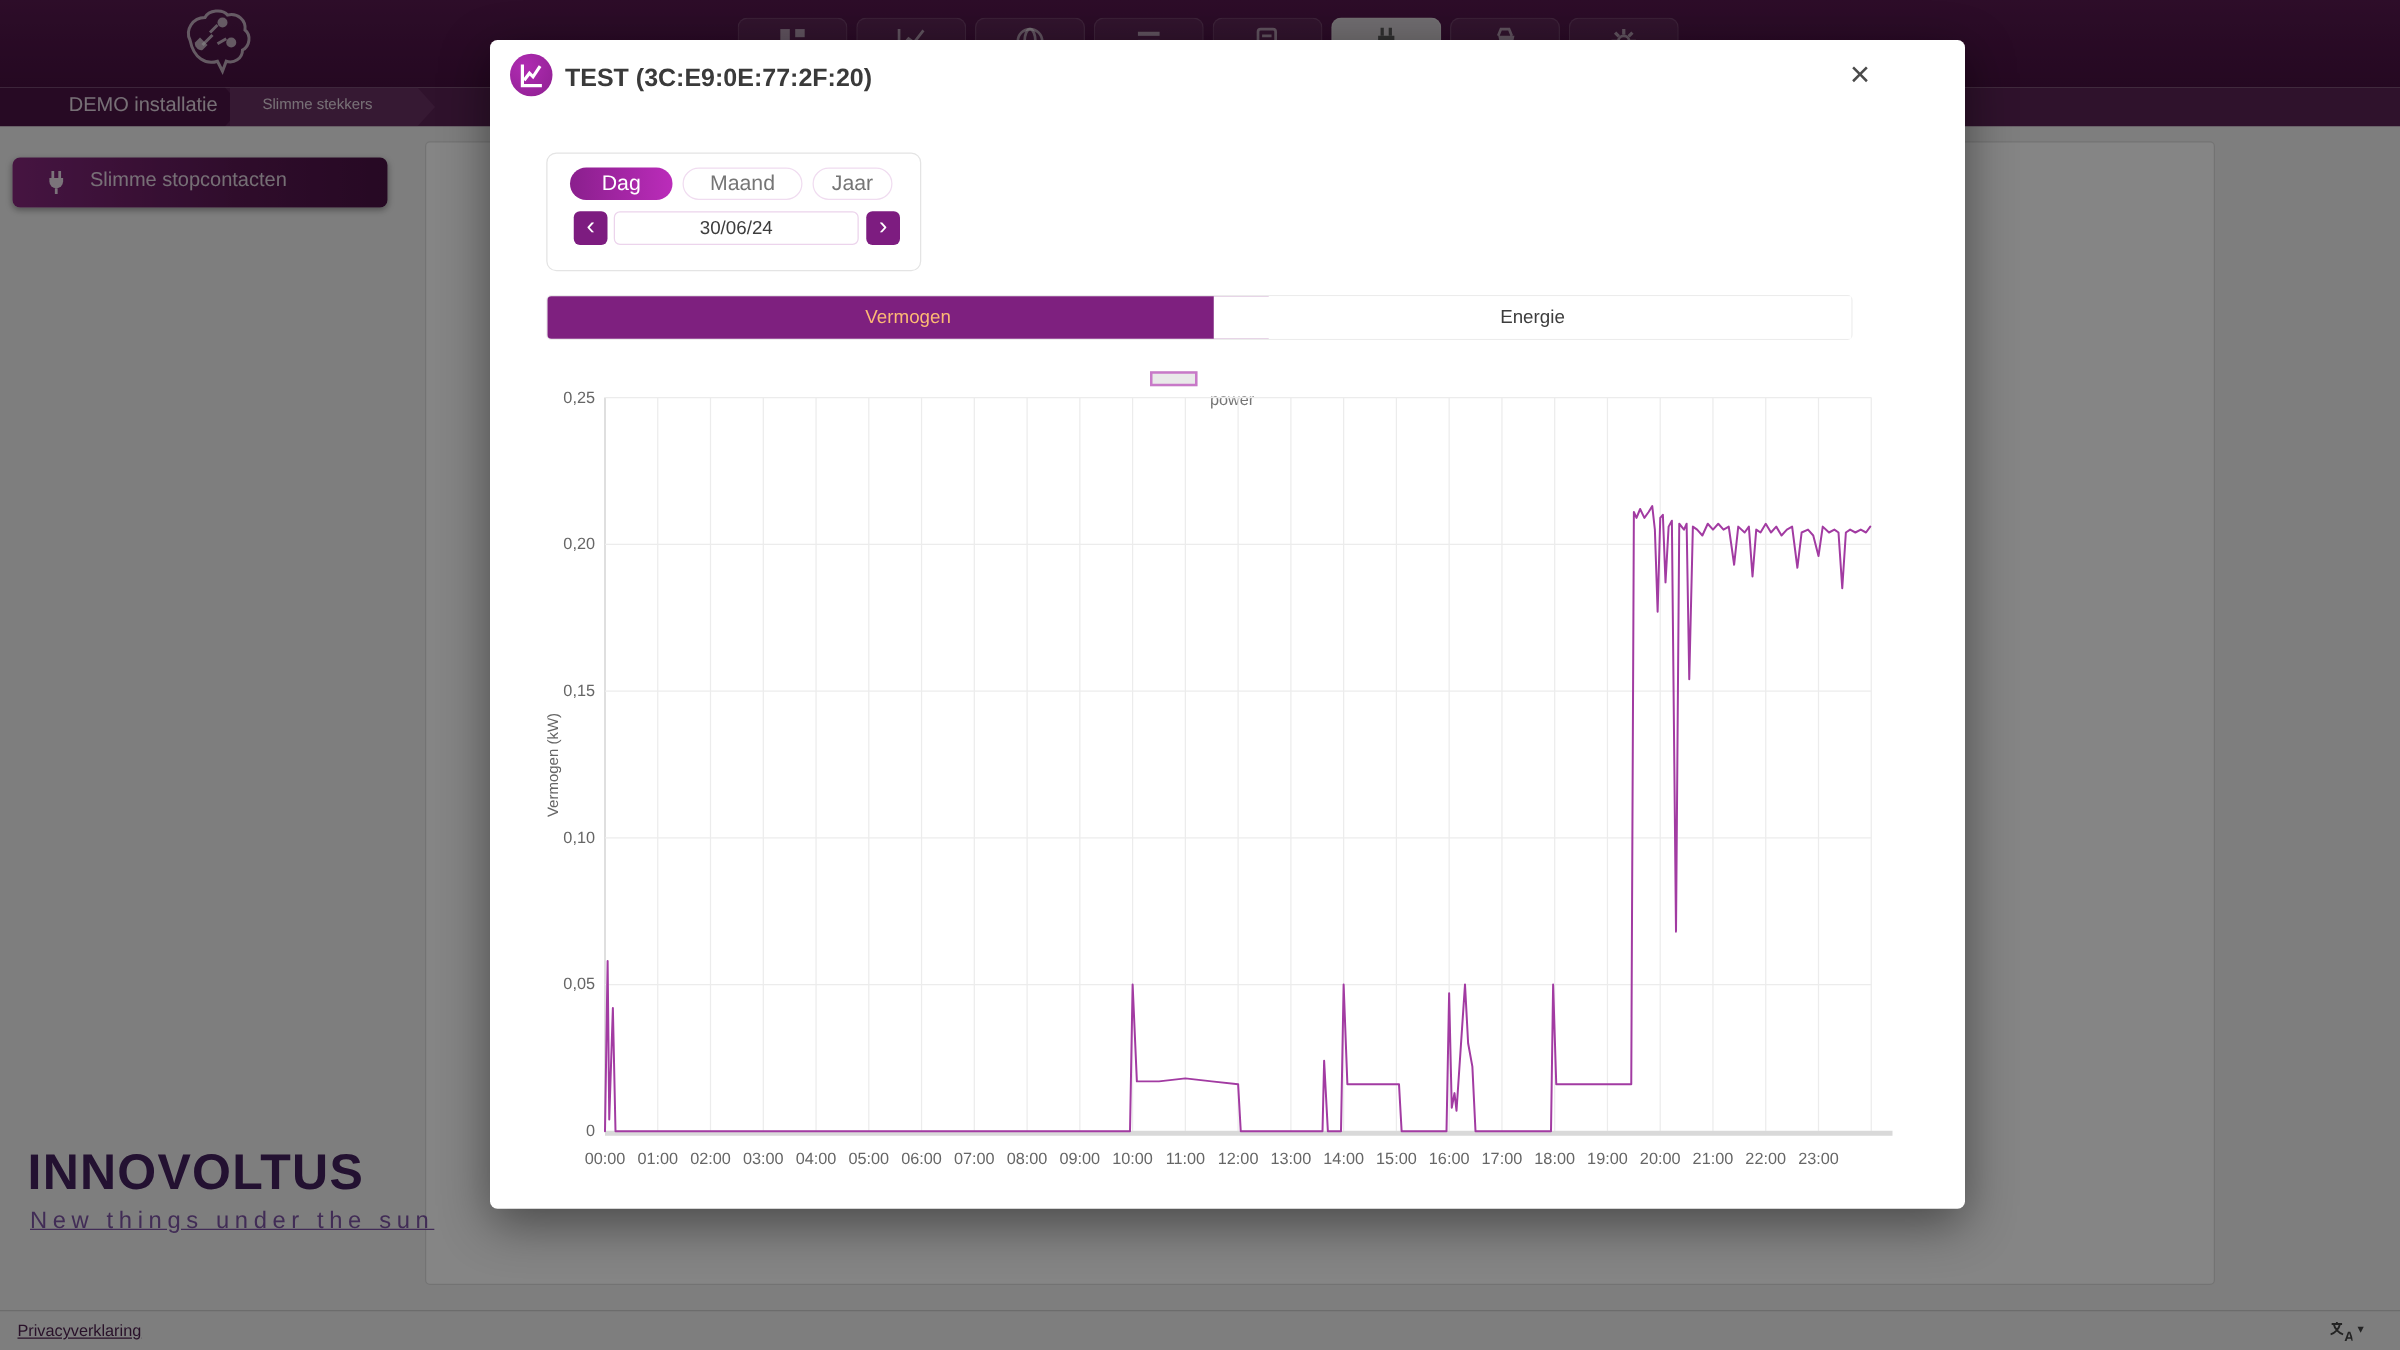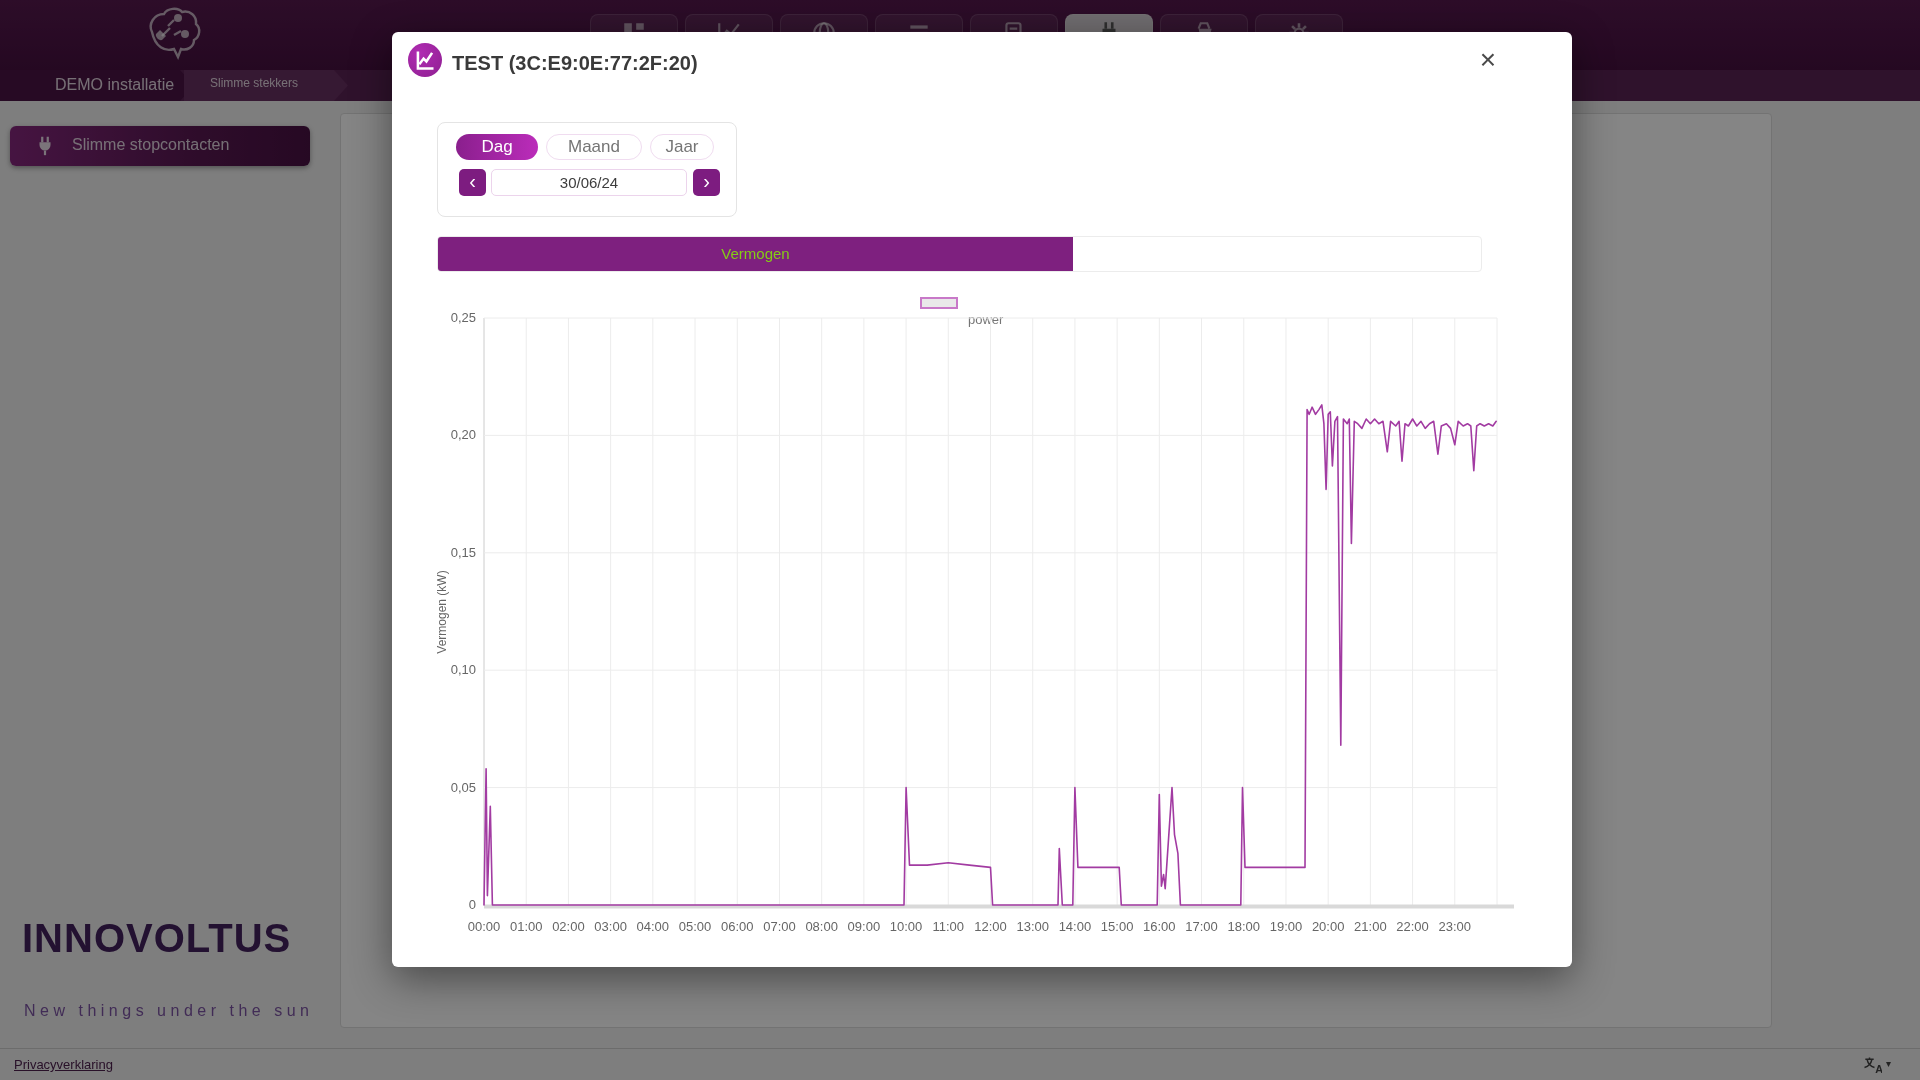--- a/index.html
+++ b/index.html
@@ -27,21 +27,21 @@
   .crumb2 span{position:absolute;left:26px;top:6px;font-size:12px;color:#e4d7e2;}
   .content-card{position:absolute;left:340px;top:113px;width:1430px;height:913px;background:#ffffff;
     border:1px solid #dddddd;border-radius:4px;}
   .side-btn{position:absolute;left:10px;top:126px;width:300px;height:40px;border-radius:6px;
     background:linear-gradient(90deg,#86287e 0%,#5a1853 60%,#4a1244 100%);
     box-shadow:0 2px 5px rgba(0,0,0,0.35);text-align:center;}
   .side-btn svg{position:absolute;left:24px;top:9px;}
   .side-btn span{position:absolute;left:62px;top:10px;font-size:16px;color:rgba(255,255,255,0.82);}
   .innovoltus-name{position:absolute;left:22px;top:916px;font-size:40px;font-weight:bold;
     letter-spacing:1px;color:#44215e;}
-  .innovoltus-tag{position:absolute;left:24px;top:1002px;font-size:16px;letter-spacing:4.5px;color:#7e55a5;}
+  .innovoltus-tag{position:absolute;left:24px;top:966px;font-size:19px;letter-spacing:4.5px;color:#7e55a5;text-decoration:underline;}
   .footer-line{position:absolute;left:0;top:1048px;width:1920px;height:1px;background:#cfcfcf;}
   .privacy{position:absolute;left:14px;top:1057px;font-size:13px;color:#4f2250;text-decoration:underline;}
   .lang-ic{position:absolute;left:1862px;top:1055px;color:#444;}
   .lang-caret{position:absolute;left:1886px;top:1058px;font-size:10px;color:#444;}
   
   .overlay{position:absolute;inset:0;background:rgba(0,0,0,0.48);z-index:10;}
   .modal{position:absolute;left:392px;top:32px;width:1136px;height:935px;background:#ffffff;
     border-radius:6px;box-shadow:0 12px 40px rgba(0,0,0,0.45);z-index:20;padding-left:44px;}
   .m-icon{position:absolute;left:16px;top:11px;width:34px;height:34px;border-radius:50%;
     background:radial-gradient(circle at 35% 30%,#b02cb2,#8e1f91);}
@@ -60,21 +60,21 @@
   .date-field{position:absolute;left:53px;top:46px;width:196px;height:27px;border:1px solid #ecd4ec;
     border-radius:5px;box-sizing:border-box;font-size:15px;color:#3d3d3d;text-align:center;line-height:25px;}
   .summary-card{position:absolute;left:383px;top:86px;width:738px;height:100px;border:1px solid #e4e4e4;border-radius:8px;}
   .sum-title{position:absolute;left:0;top:12px;width:100%;text-align:center;font-size:17px;font-weight:bold;color:#333;}
   .sum-label{position:absolute;left:55px;top:44px;font-size:13px;color:#8a8a8a;}
   .sum-value{position:absolute;left:40px;top:58px;font-size:27px;font-weight:bold;color:#7d1a78;}
   .sum-unit{position:absolute;top:72px;font-size:11px;font-weight:bold;color:#3d3d3d;}
   .view-tabs{position:absolute;left:45px;top:204px;width:1045px;height:36px;border:1px solid #ececec;
     border-radius:4px;box-sizing:border-box;}
   .vtab{position:absolute;top:0;height:34px;font-size:15px;text-align:center;line-height:34px;cursor:pointer;}
-  .vtab.active{left:0;width:635px;background:#7e207f;color:#84cc16;border-radius:3px 0 0 3px;}
+  .vtab.active{left:0;width:577px;background:#7e207f;color:#fdba74;border-radius:3px 0 0 3px;}
   .vtab.inactive{left:533px;width:510px;background:#fff;color:#3d3d3d;}
   .legend{position:absolute;left:528px;top:264px;height:14px;}
   .legend-swatch{position:absolute;left:0;top:1px;width:38px;height:12px;box-sizing:border-box;
     border:2px solid #c879c8;background:#e9e9e9;}
   .legend-label{position:absolute;left:48px;top:0;font-size:13px;color:#757575;margin-top:16px;}
   #chart-svg{position:absolute;left:0;top:250px;}
   text{font-family:"Liberation Sans","DejaVu Sans",sans-serif;}
 </style>
 </head>
 <body>
@@ -209,20 +209,21 @@
     <div class="pill p-maand inactive">Maand</div>
     <div class="pill p-jaar inactive">Jaar</div>
     <div class="date-arrow" style="left:21px">‹</div>
     <div class="date-field">30/06/24</div>
     <div class="date-arrow" style="left:255px">›</div>
   </div>
 
 
   <div class="view-tabs">
     <div class="vtab active">Vermogen</div>
+    <div class="vtab inactive">Energie</div>
   </div>
 
   <div class="legend">
     <div class="legend-swatch" id="legend-swatch" style="border-color: rgb(200, 121, 200); background: rgb(233, 233, 233);"></div>
     <div class="legend-label">power</div>
   </div>
 
   <svg id="chart-svg" width="1136" height="680" viewBox="0 0 1136 680">
       <line x1="92" y1="36" x2="92" y2="623" stroke="#cccccc" stroke-width="1"></line>
       <line x1="134.20833333333334" y1="36" x2="134.20833333333334" y2="623" stroke="#ececec" stroke-width="1"></line>

